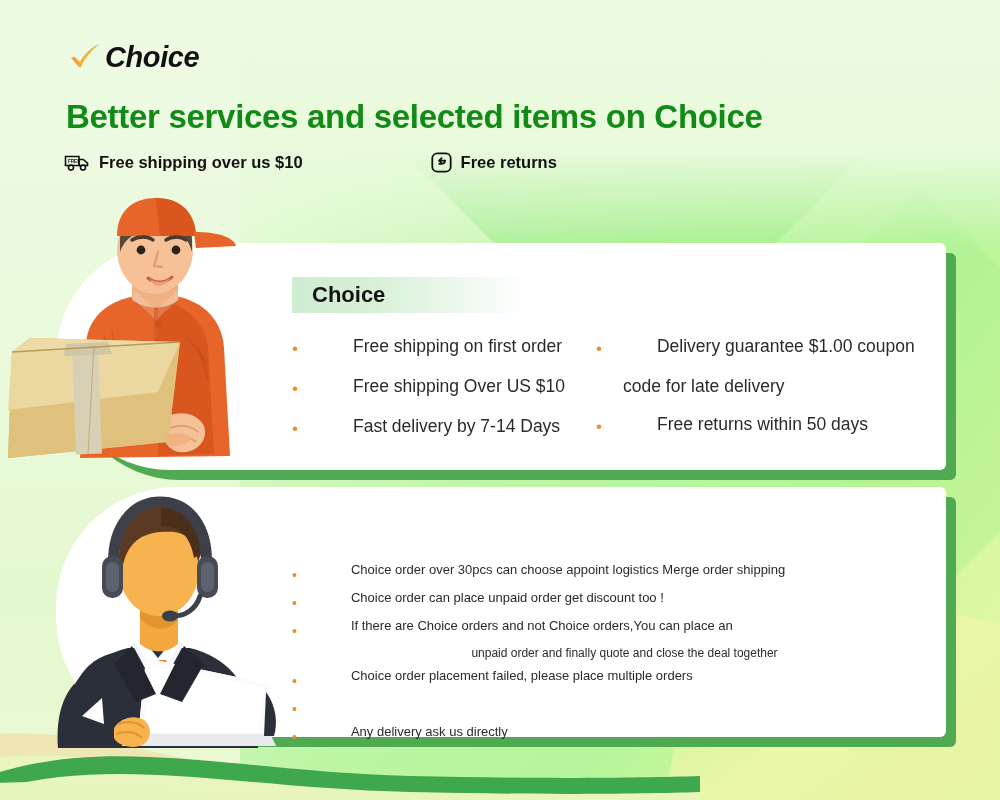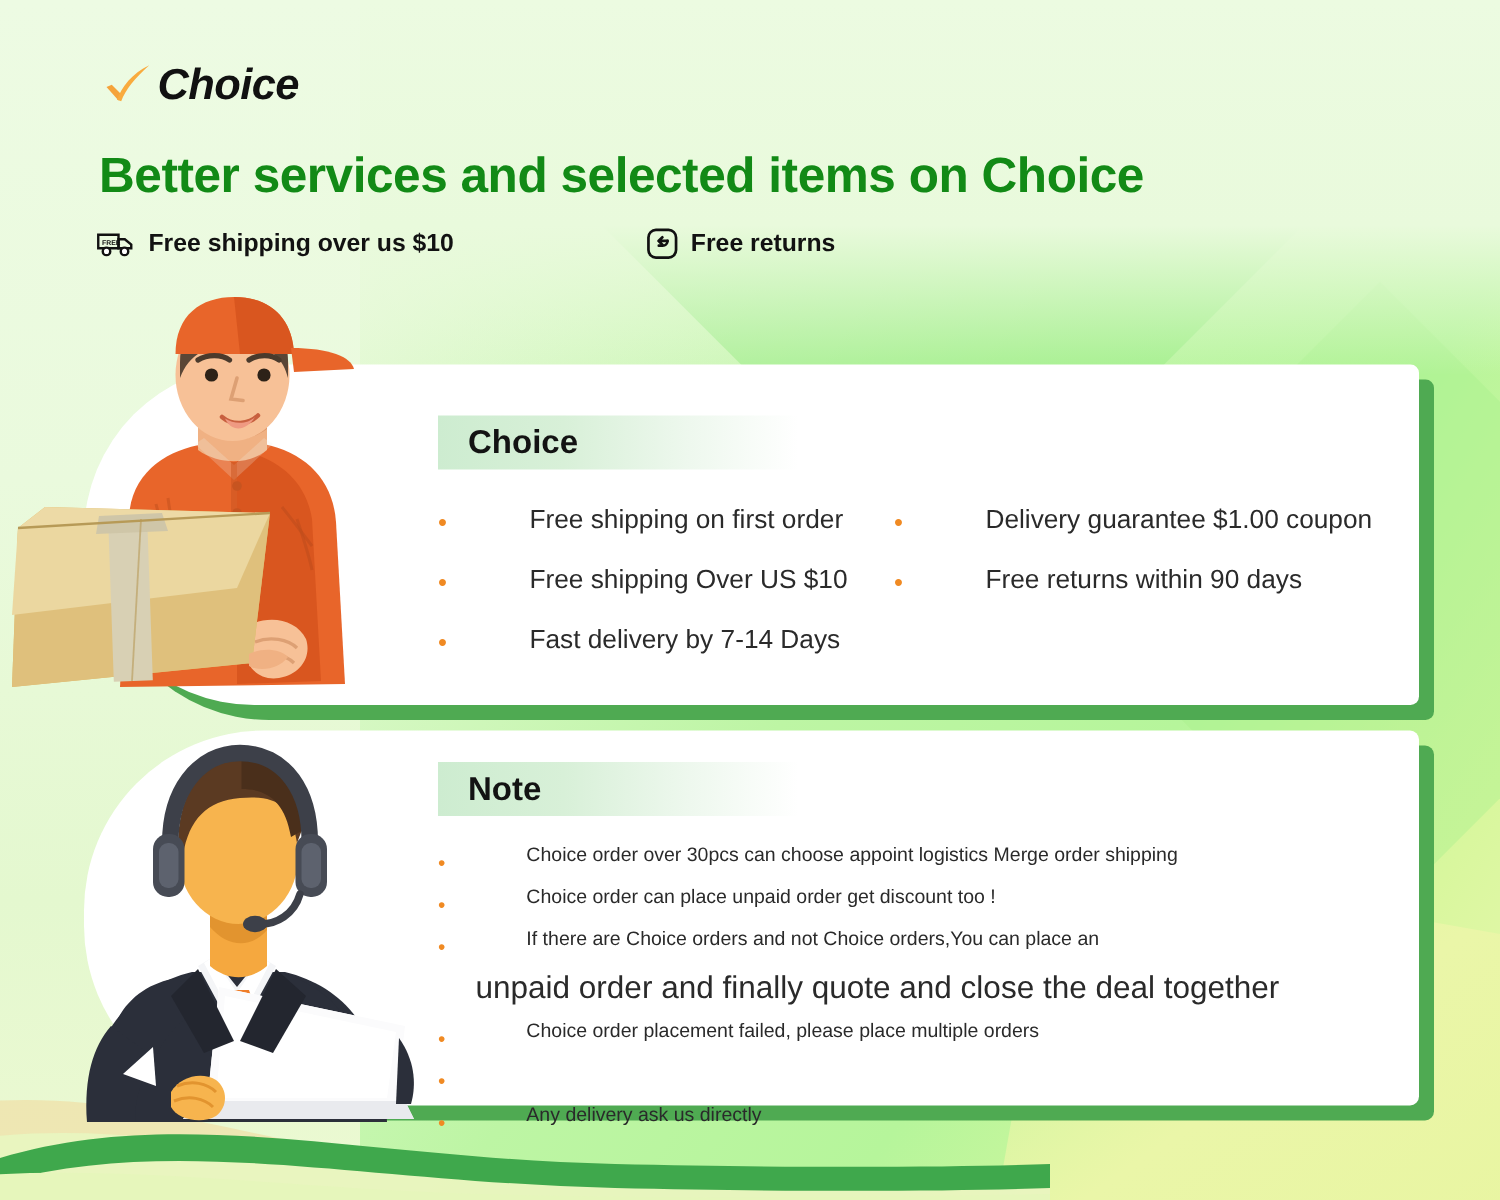--- a/index.html
+++ b/index.html
@@ -88,21 +88,21 @@
 
   .bullets{position:absolute;}
   .bullet-row{display:flex;align-items:flex-start;}
   .dot{
     color:#f08a23;font-size:17px;line-height:1;flex:0 0 auto;
     margin-right:10px;margin-top:3px;
   }
   .dot.sm{font-size:14px;margin-top:5px;margin-right:9px;}
   .btxt{font-size:17.5px;color:#2a2a2a;line-height:1.12;margin-left:45px;}
   .btxt.sm{font-size:13px;}
-  .cont{font-size:21px;color:#2a2a2a;line-height:1.12;}
+  .cont{font-size:12px;color:#2a2a2a;line-height:1.12;text-align:center;}
 
   
   .choice-col-a{left:292px;top:337px;width:300px;}
   .choice-col-b{left:596px;top:337px;width:340px;}
   .choice-col-a .bullet-row, .choice-col-b .bullet-row{margin-bottom:20px;}
   .wrapline{padding-left:27px;font-size:17.5px;color:#2a2a2a;margin-top:5px;line-height:1.12;}
 
   
   .note-bullets{left:292px;top:563px;width:640px;}
   .note-bullets .bullet-row{margin-bottom:9px;}
@@ -195,33 +195,31 @@
       <span class="btxt">Fast delivery by 7-14 Days</span>
     </div>
   </div>
 
   <div class="bullets choice-col-b">
     <div>
       <div class="bullet-row">
         <span class="dot">•</span>
         <span class="btxt">Delivery guarantee  $1.00 coupon</span>
       </div>
+      <div class="wrapline">code for late delivery</div>
     </div>
     <div class="bullet-row" style="margin-top:18px;">
       <span class="dot">•</span>
-      <span class="btxt">Free returns  within 90 days</span>
+      <span class="btxt">Free returns  within 50 days</span>
     </div>
   </div>
 
   <div class="card-shadow card2-shadow"></div>
   <div class="card card2"></div>
 
-  <div class="card-head" style="left:292px;top:508px;">
-    <span class="card-head-text">Note</span>
-  </div>
 
   <div class="bullets note-bullets">
     <div class="bullet-row">
       <span class="dot sm">•</span>
       <span class="btxt sm">Choice order over 30pcs can choose appoint logistics Merge order shipping</span>
     </div>
     <div class="bullet-row">
       <span class="dot sm">•</span>
       <span class="btxt sm">Choice order can place unpaid order get discount too !</span>
     </div>

